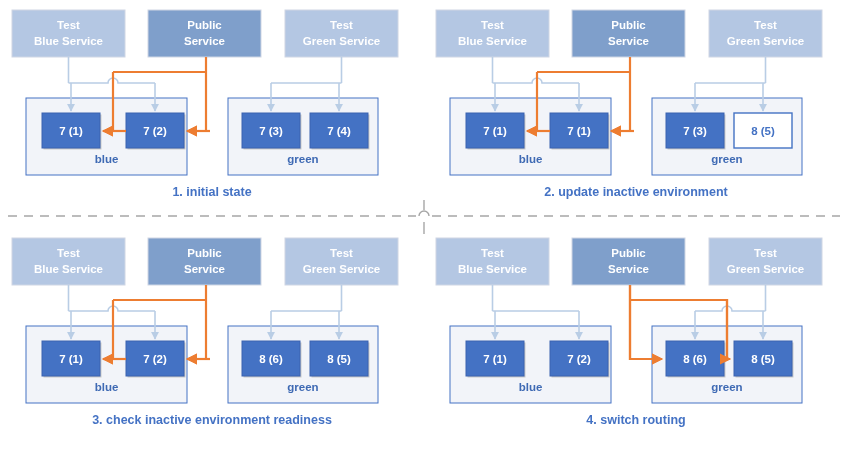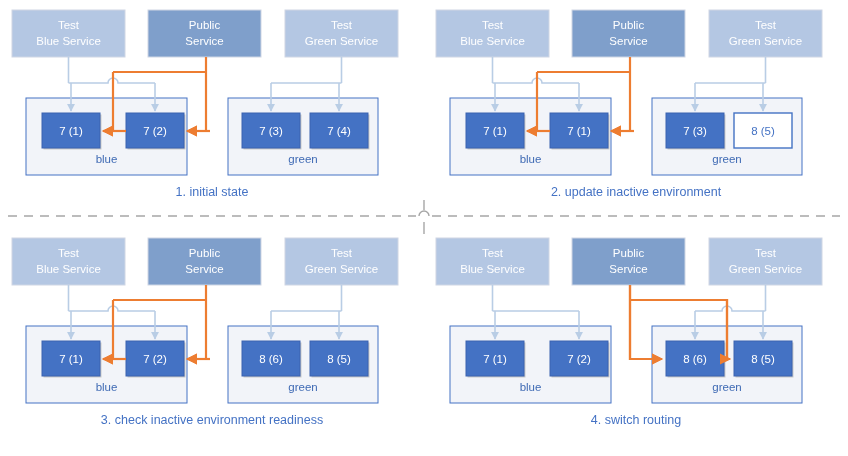--- a/index.html
+++ b/index.html
@@ -1,21 +1,21 @@
 <!DOCTYPE html>
 <html><head>
 <meta charset="utf-8">
 <style>
   html,body{margin:0;padding:0;background:#ffffff;}
   body{
     width:848px;height:456px;overflow:hidden;
     font-family:"Liberation Sans","DejaVu Sans",sans-serif;
     -webkit-font-smoothing:antialiased;
   }
-  #stage{position:relative;width:848px;height:456px;}
+  #stage{position:relative;width:848px;height:456px;font-weight:bold;}
   svg#canvas{position:absolute;left:0;top:0;width:848px;height:456px;display:block;}
   .svc-label{font-size:11.5px;fill:#ffffff;text-anchor:middle;dominant-baseline:middle;}
   .inst-label{font-size:11.5px;fill:#ffffff;text-anchor:middle;dominant-baseline:middle;}
   .inst-label-alt{font-size:11.5px;fill:#4472c4;text-anchor:middle;dominant-baseline:middle;}
   .env-label{font-size:11.5px;fill:#3f6ab4;text-anchor:middle;dominant-baseline:middle;}
   .caption{font-size:12.5px;fill:#4472c4;text-anchor:middle;dominant-baseline:middle;}
 </style>
 </head>
 <body>
 

